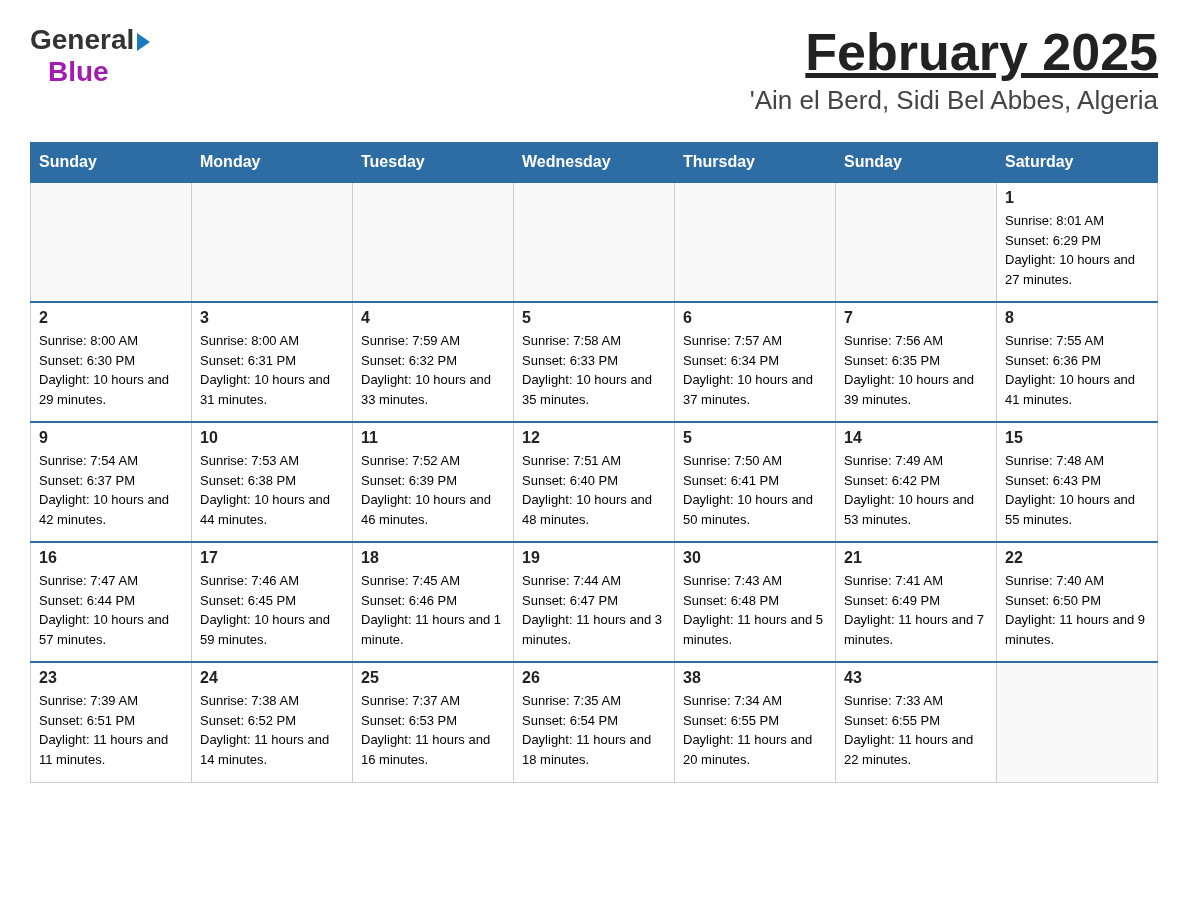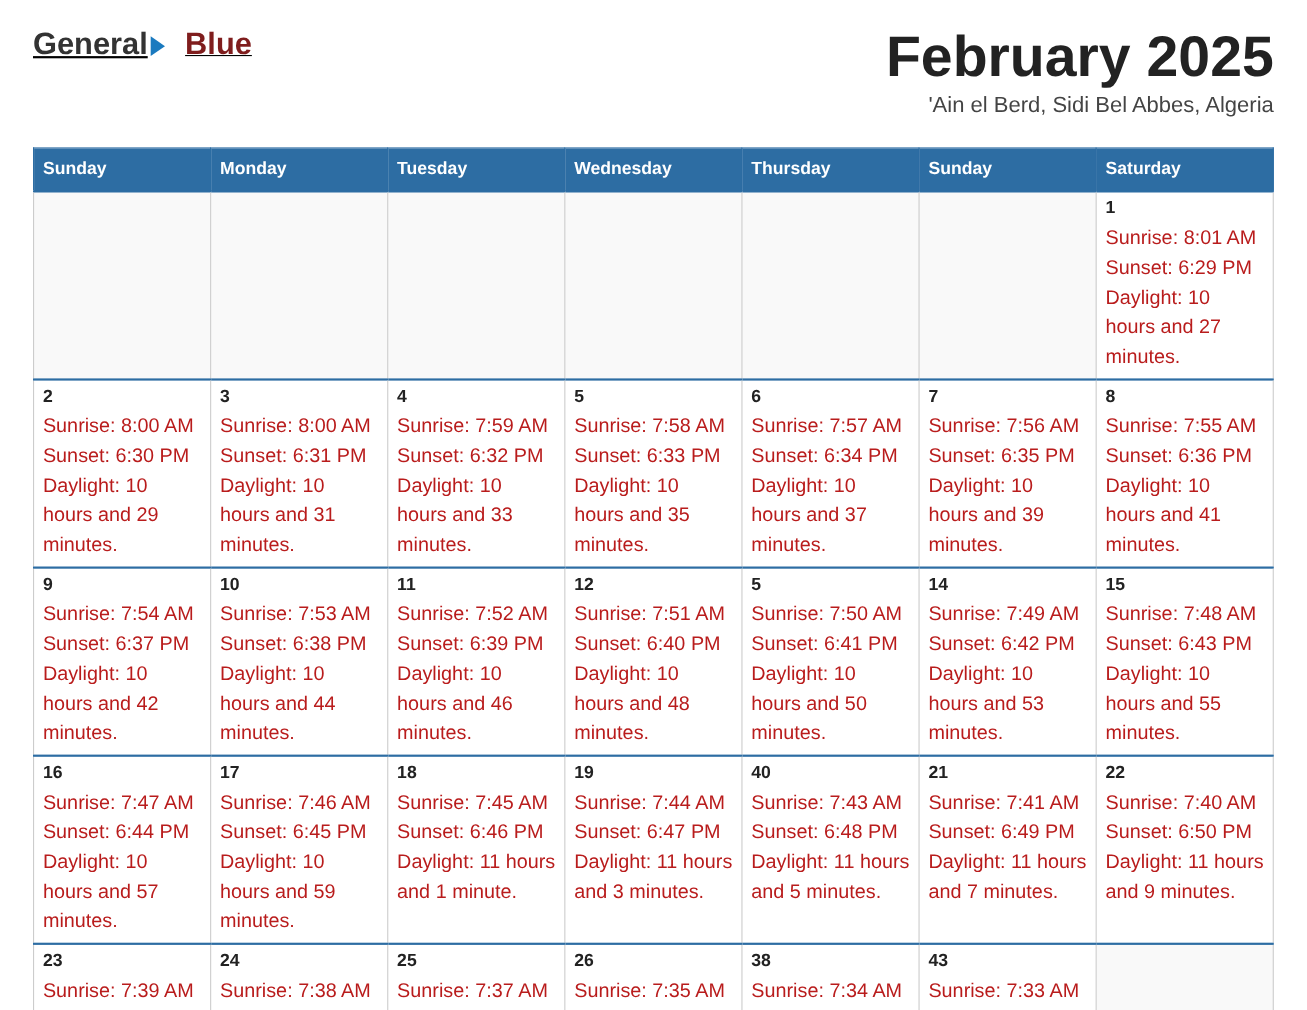--- a/index.html
+++ b/index.html
@@ -17,23 +17,24 @@
       margin-bottom: 10px;
     }
     .title-block {
       text-align: right;
     }
     .main-title {
       font-size: 52px;
       font-weight: bold;
       color: #222;
       line-height: 1.1;
+      text-decoration: underline;
     }
     .subtitle {
-      font-size: 20px;
+      font-size: 26px;
       color: #444;
       margin-top: 4px;
     }
     .calendar {
       width: 100%;
       border-collapse: collapse;
       margin-top: 26px;
     }
     .calendar th {
       background-color: #2d6da3;
@@ -57,48 +58,47 @@
     .calendar tr td {
       border-top: 2px solid #2d6da3;
     }
     .day-number {
       font-size: 16px;
       font-weight: bold;
       color: #222;
       margin-bottom: 4px;
     }
     .day-info {
-      font-size: 18px;
-      color: #b91c1c;
+      font-size: 13px;
+      color: #000000;
       line-height: 1.5;
     }
     .empty-cell {
       background: #f9f9f9;
     }
     .logo-container {
       display: flex;
-      flex-direction: row;
-      text-decoration: underline;
+      flex-direction: column;
     }
     .logo-row1 {
       display: flex;
       align-items: center;
     }
   </style>
 </head>
 <body>
 
 <div class="header">
   <div class="logo-container">
     <div class="logo-row1">
       <span style="font-size:28px;font-weight:bold;color:#333;">General</span>
       <span style="display:inline-block;width:0;height:0;border-top:9px solid transparent;border-bottom:9px solid transparent;border-left:13px solid #1a7abf;margin-left:3px;margin-top:4px;"></span>
     </div>
     <div>
-      <span style="font-size:28px;font-weight:bold;color:#7f1d1d;margin-left:18px;">Blue</span>
+      <span style="font-size:28px;font-weight:bold;color:#a21caf;margin-left:18px;">Blue</span>
     </div>
   </div>
   <div class="title-block">
     <div class="main-title">February 2025</div>
     <div class="subtitle">'Ain el Berd, Sidi Bel Abbes, Algeria</div>
   </div>
 </div>
 
 <table class="calendar">
   <thead>
@@ -196,21 +196,21 @@
         </td>
         <td>
           <div class="day-number">18</div>
           <div class="day-info">Sunrise: 7:45 AM<br>Sunset: 6:46 PM<br>Daylight: 11 hours and 1 minute.</div>
         </td>
         <td>
           <div class="day-number">19</div>
           <div class="day-info">Sunrise: 7:44 AM<br>Sunset: 6:47 PM<br>Daylight: 11 hours and 3 minutes.</div>
         </td>
         <td>
-          <div class="day-number">40</div>
+          <div class="day-number">30</div>
           <div class="day-info">Sunrise: 7:43 AM<br>Sunset: 6:48 PM<br>Daylight: 11 hours and 5 minutes.</div>
         </td>
         <td>
           <div class="day-number">21</div>
           <div class="day-info">Sunrise: 7:41 AM<br>Sunset: 6:49 PM<br>Daylight: 11 hours and 7 minutes.</div>
         </td>
         <td>
           <div class="day-number">22</div>
           <div class="day-info">Sunrise: 7:40 AM<br>Sunset: 6:50 PM<br>Daylight: 11 hours and 9 minutes.</div>
         </td>

